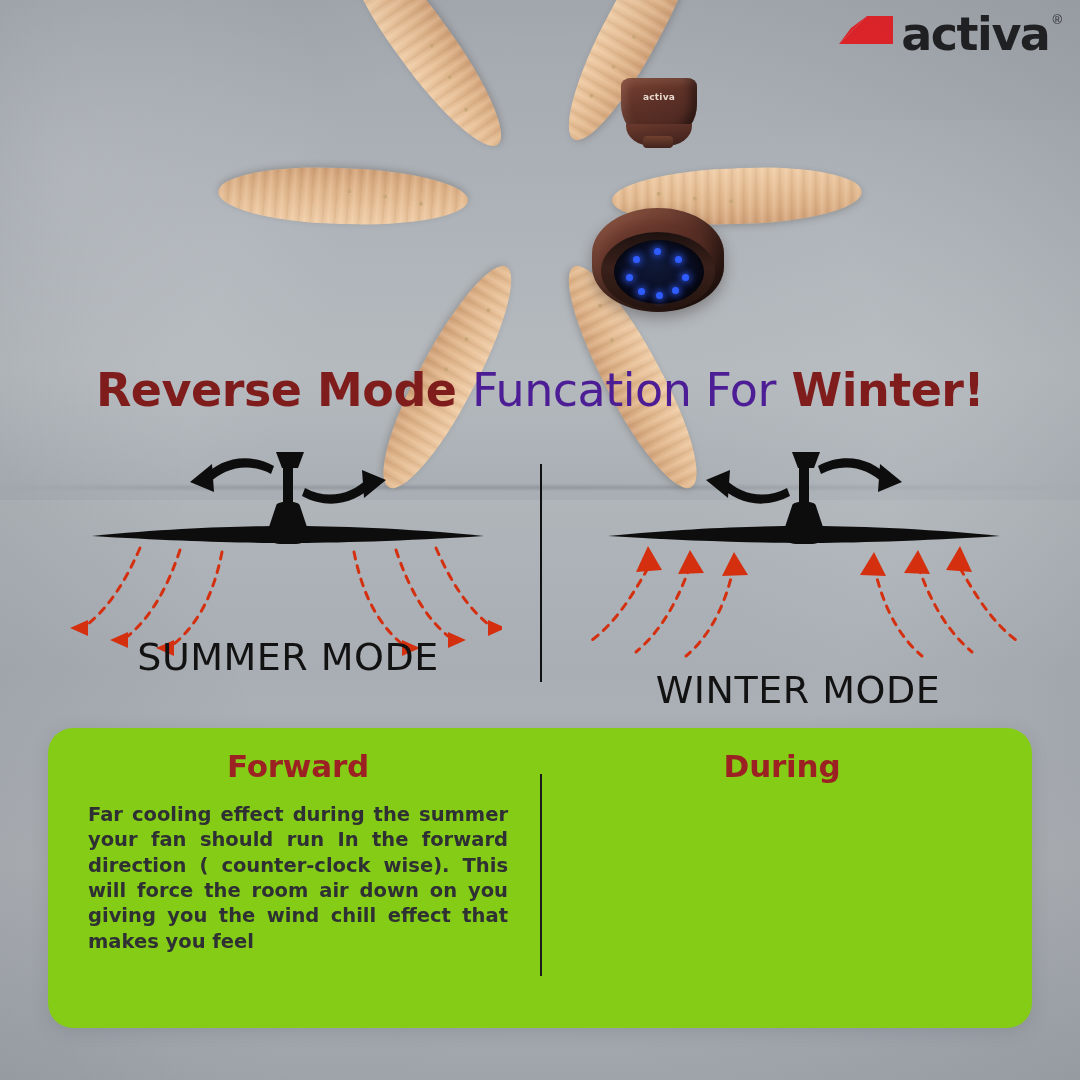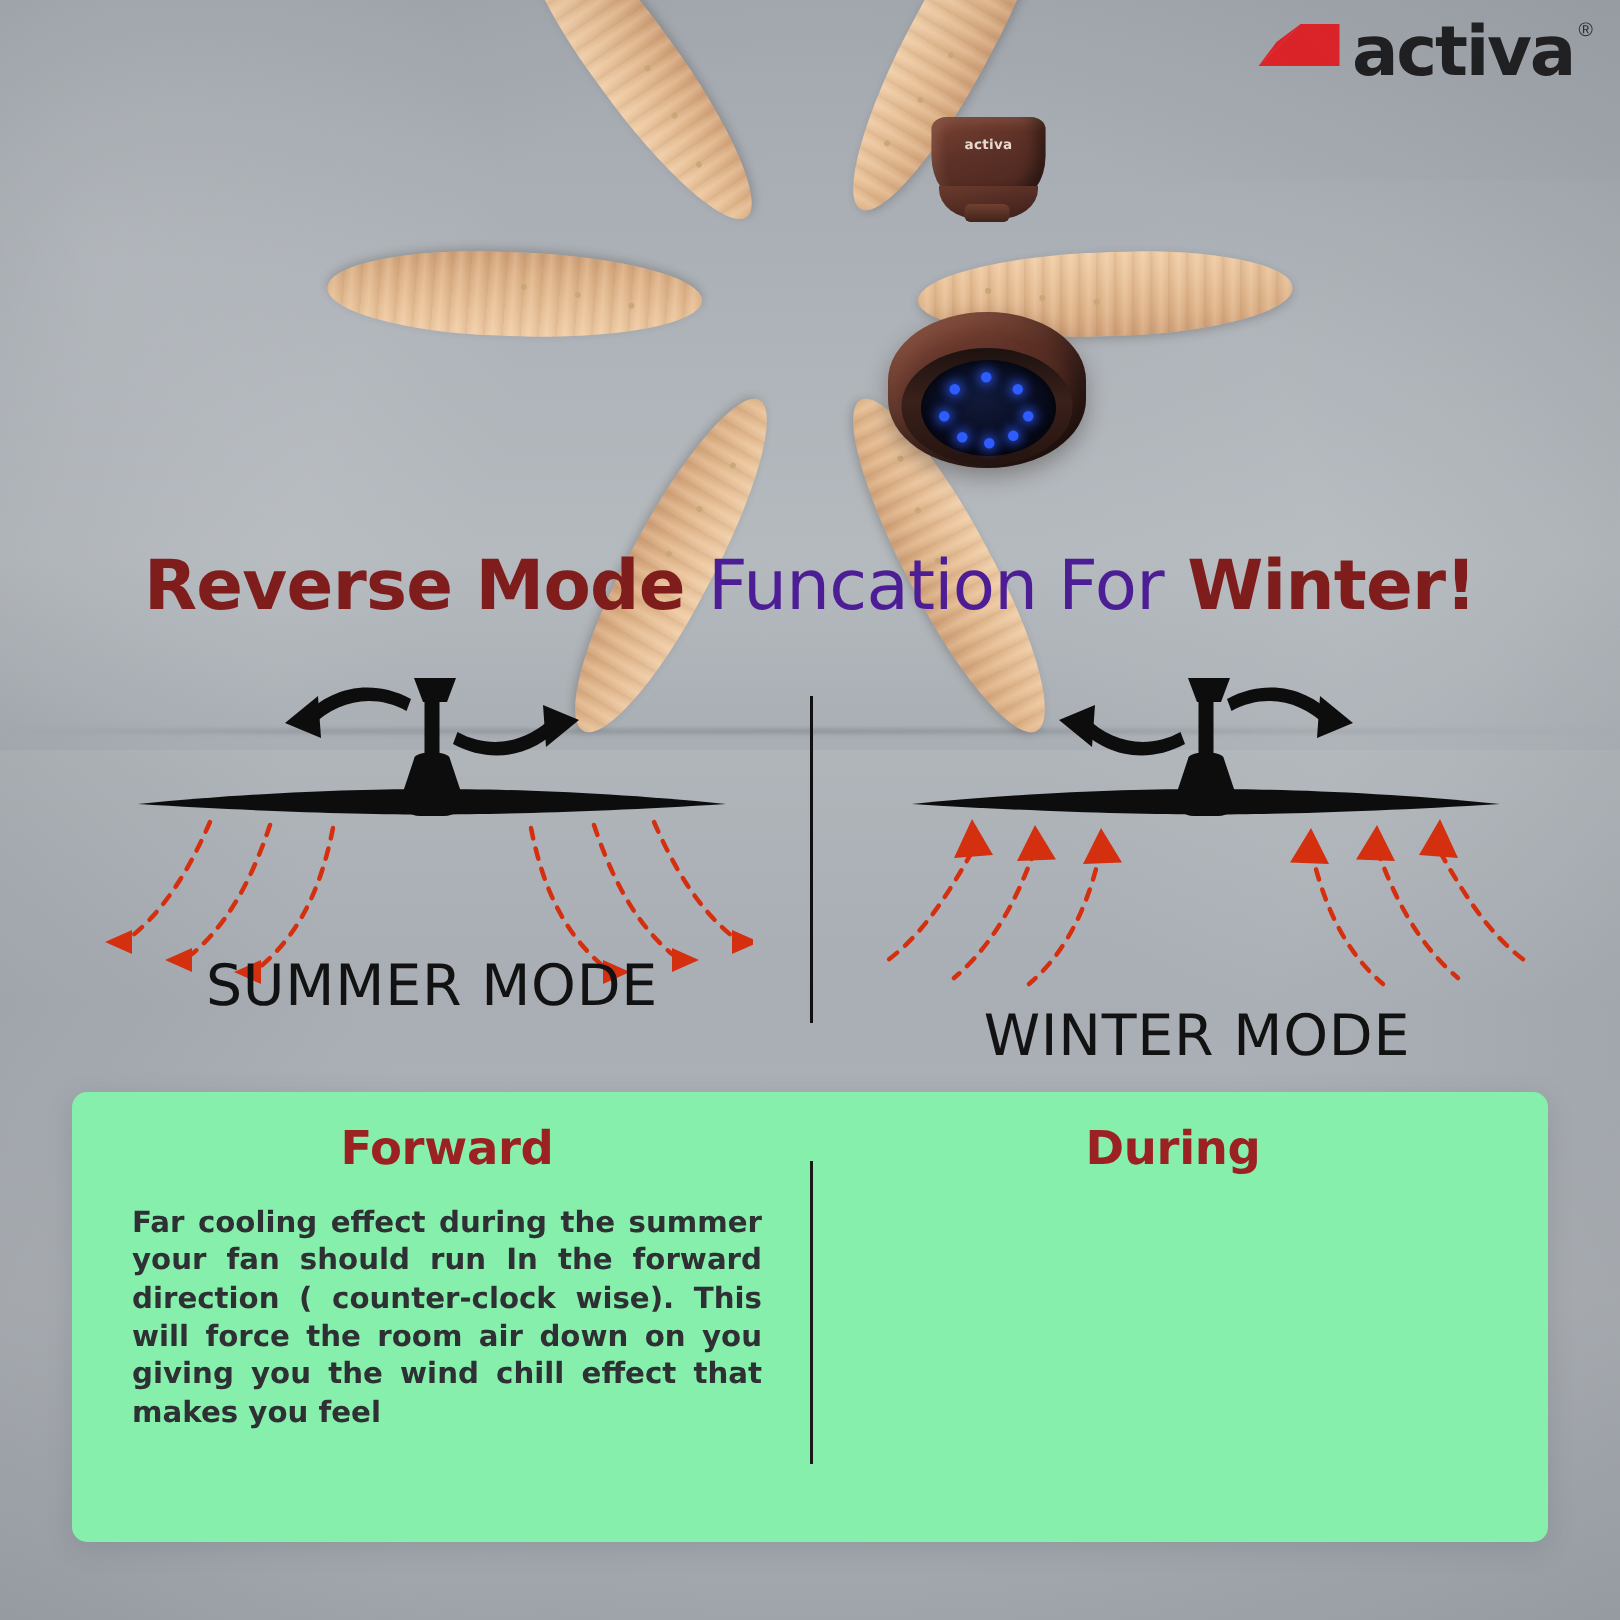--- a/index.html
+++ b/index.html
@@ -262,22 +262,22 @@
   .mode-label-left  { left: 68px; }
   .mode-label-right { left: 578px; margin-top: 33px; }
 
   
   .card {
     position: absolute;
     left: 48px;
     top: 728px;
     width: 984px;
     height: 300px;
-    background: #86efac;
-    border-radius: 10px;
+    background: #84cc16;
+    border-radius: 25px;
     box-shadow: 0 4px 18px rgba(70,76,82,.18);
   }
   .card-divider {
     position: absolute;
     left: 492px;
     top: 46px;
     width: 2px;
     height: 202px;
     background: #1a1a1a;
   }

